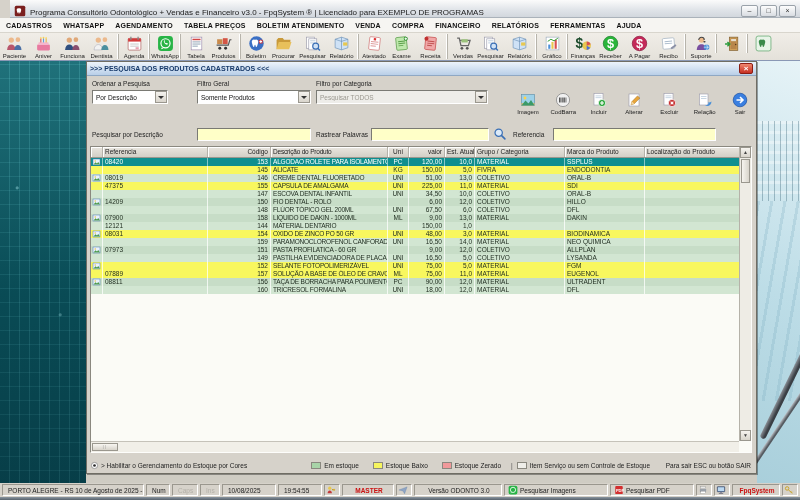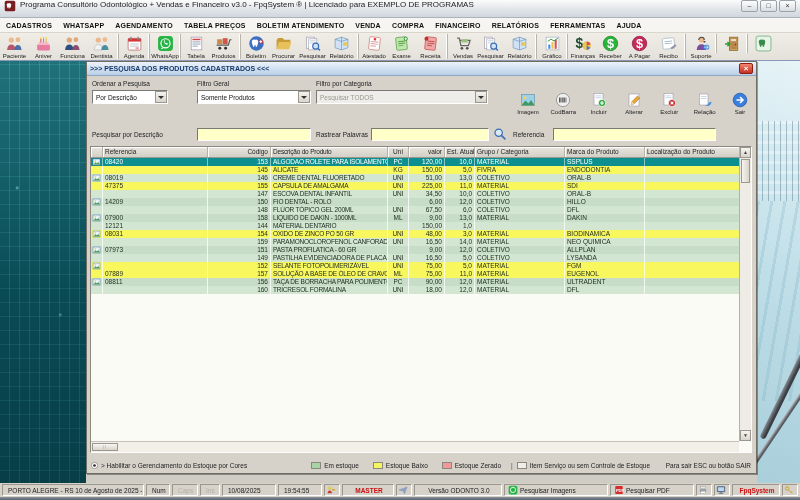--- a/index.html
+++ b/index.html
@@ -2,21 +2,21 @@
 <html><head>
 <meta charset="utf-8">
 <style>
   *{margin:0;padding:0;box-sizing:border-box;}
   html,body{width:800px;height:500px;overflow:hidden;}
   body{font-family:"Liberation Sans",sans-serif;-webkit-font-smoothing:none;}
   svg{display:block;}
   .app{position:relative;width:800px;height:500px;background:#d6d2ca;overflow:hidden;}
 
   
-  .titlebar{position:absolute;top:0;left:0;right:0;height:18px;background:linear-gradient(#fbfbfb,#dfe3e8 60%,#d2d7dd);border-bottom:1px solid #aab2ba;display:flex;align-items:flex-start;padding:0 4px;}
+  .titlebar{position:absolute;top:0;left:10px;right:0;height:18px;background:linear-gradient(#fbfbfb,#dfe3e8 60%,#d2d7dd);border-bottom:1px solid #aab2ba;display:flex;align-items:flex-end;padding:0 4px;}
   .titlebar .appicon{width:12px;height:12px;margin-right:4px;}
   .titlebar .appicon svg{width:12px;height:12px;}
   .title-text{font-size:8px;color:#1a1a1a;white-space:nowrap;overflow:hidden;flex:1;}
   .winbtns{display:flex;gap:2px;}
   .wbtn{width:17px;height:12px;border:1px solid #9aa2aa;border-radius:2px;background:linear-gradient(#fdfdfd,#d9dde2);font-size:7px;line-height:10px;text-align:center;color:#333;cursor:default;}
 
   
   .menubar{position:absolute;top:18px;left:0;right:0;height:15px;background:#f6f5f2;border-bottom:1px solid #d8d5cd;display:flex;align-items:center;gap:11px;padding:0 6px;}
   .menu-item{font-size:7px;font-weight:bold;color:#111;letter-spacing:.2px;white-space:nowrap;}
 

